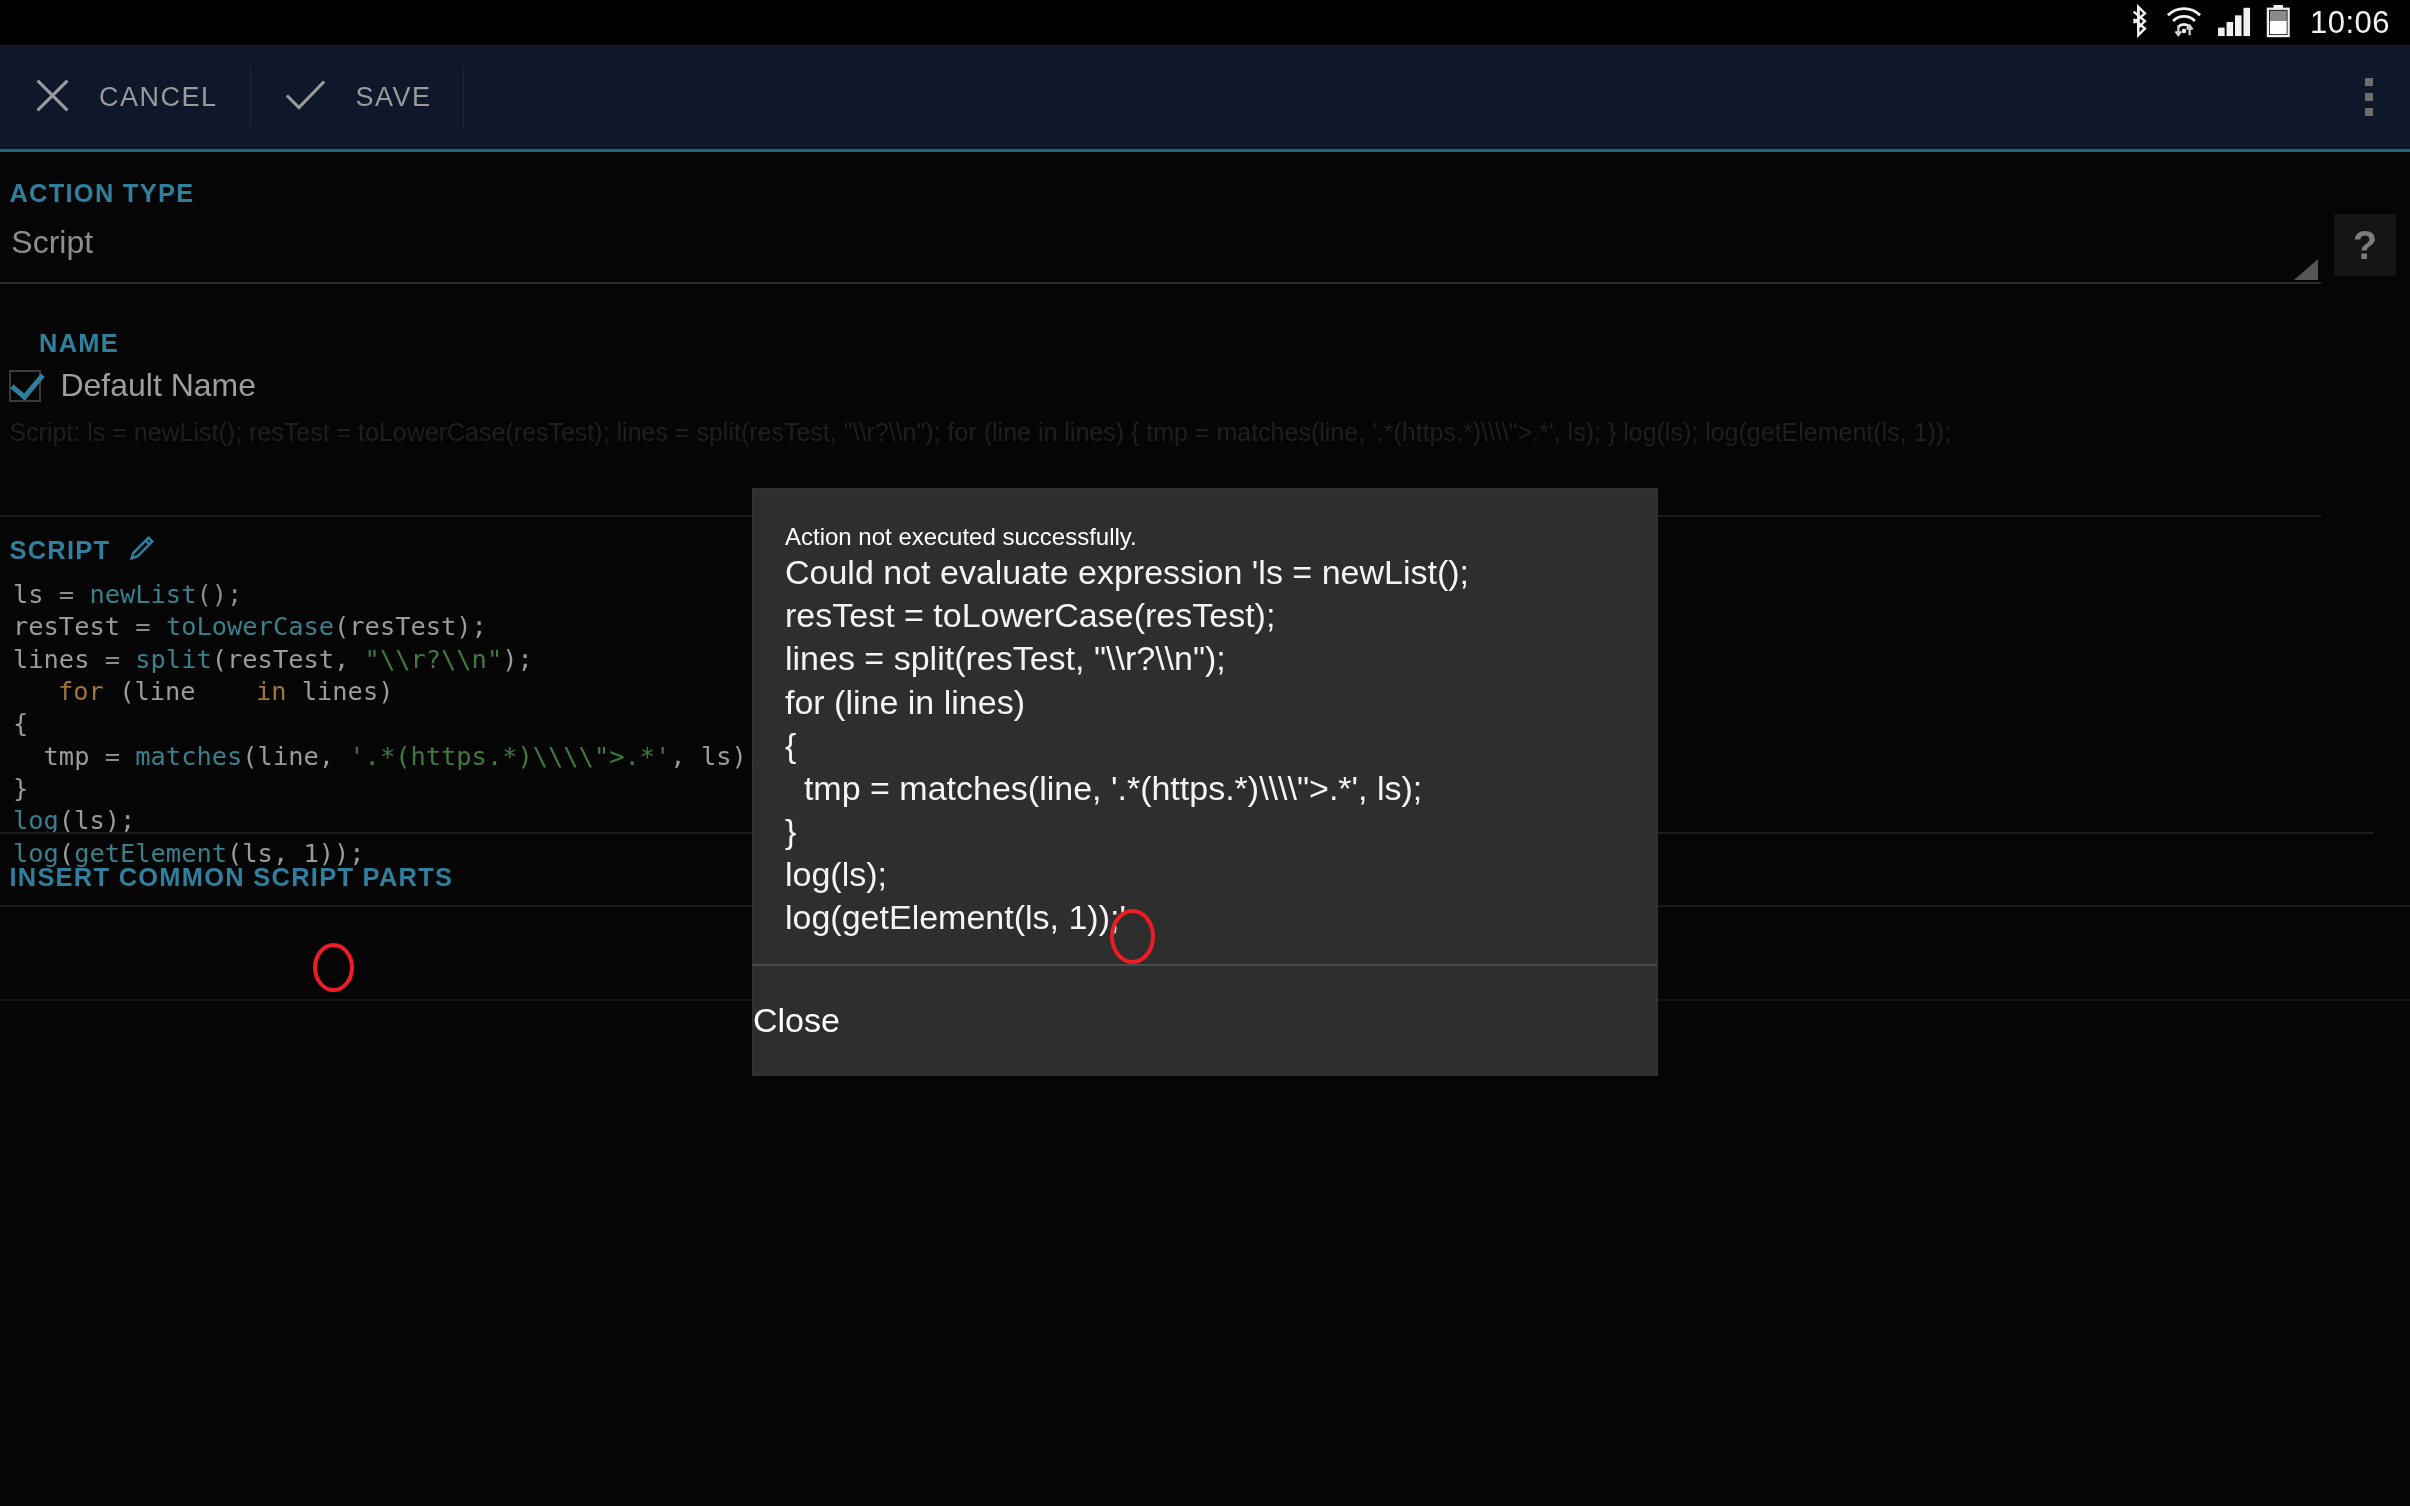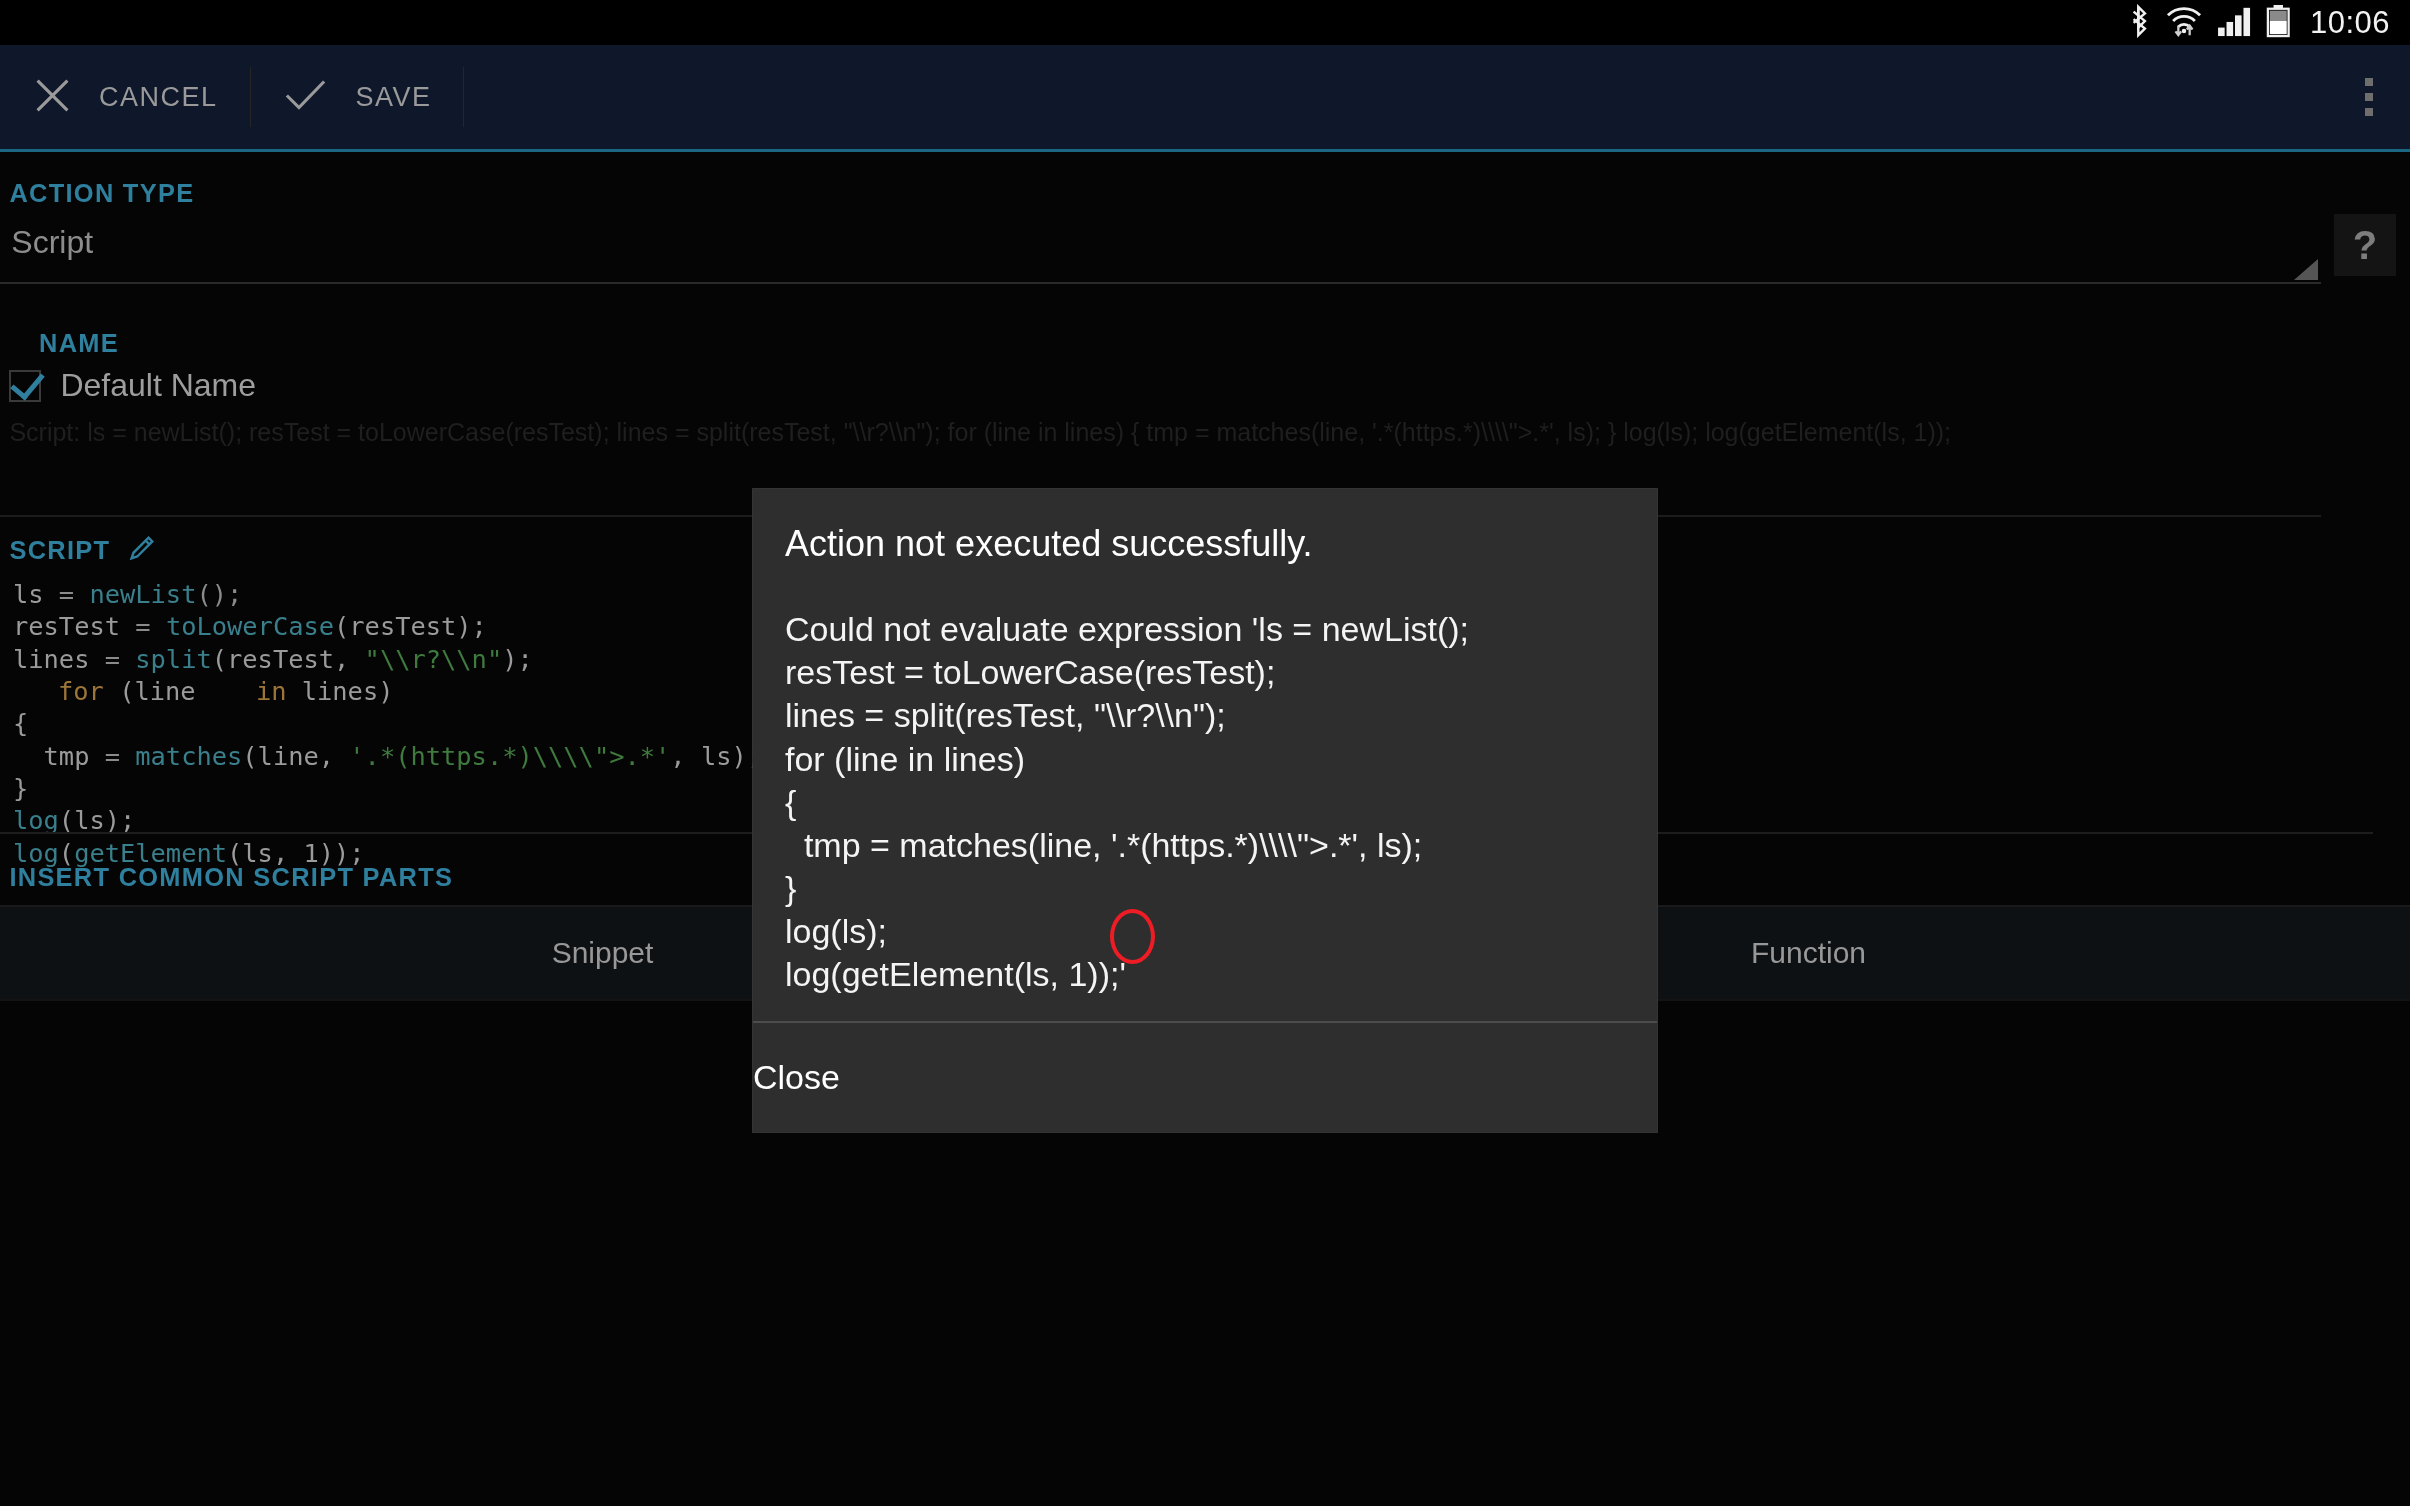--- a/index.html
+++ b/index.html
@@ -170,21 +170,21 @@
     position: absolute; top: 0; left: 0; width: 2411px; height: 1507px;
     background: rgba(0,0,0,0.0);
   }
   .dialog {
     position: absolute; left: 753px; top: 489px;
     width: 904px; background: #2e2e2e;
     box-shadow: 0 0 0 0.9px #3a3a3a;
   }
   .dlg-body { padding: 34px 32px 24.5px 32px; }
   .dlg-title {
-    color: #ffffff; font-size: 36px; margin-bottom: 43px;
+    color: #ffffff; font-size: 24px; 
   }
   .dlg-msg {
     color: #f4f4f4; font-size: 34px; line-height: 1.27;
     white-space: pre-wrap; word-break: break-word;
   }
   .dlg-divider { height: 1.9px; background: #4c4c4c; }
   .dlg-actions {
     height: 109px; display: flex; align-items: center; justify-content: flex-start;
     cursor: pointer;
   }
@@ -304,24 +304,20 @@
     </span>
   </div>
 
   <div class="code-area"><div><span class="tok-var">ls </span><span class="tok-pun">= </span><span class="tok-fn">newList</span><span class="tok-pun">();</span></div><div><span class="tok-var">resTest </span><span class="tok-pun">= </span><span class="tok-fn">toLowerCase</span><span class="tok-var">(resTest);</span></div><div><span class="tok-var">lines </span><span class="tok-pun">= </span><span class="tok-fn">split</span><span class="tok-var">(resTest, </span><span class="tok-str">"\\r?\\n"</span><span class="tok-var">);</span></div><div><span class="tok-kw">for </span><span class="tok-var">(line </span><span class="tok-kw">in </span><span class="tok-var">lines)</span></div><div><span class="tok-var">{</span></div><div><span class="tok-var">  tmp </span><span class="tok-pun">= </span><span class="tok-fn">matches</span><span class="tok-var">(line, </span><span class="tok-str">'.*(https.*)\\\\"&gt;.*'</span><span class="tok-var">, ls);</span></div><div><span class="tok-var">}</span></div><div><span class="tok-fn">log</span><span class="tok-var">(ls);</span></div><div><span class="tok-fn">log</span><span class="tok-var">(</span><span class="tok-fn">getElement</span><span class="tok-var">(ls, 1));</span></div></div>
   <div class="code-underline"></div>
 
   <div class="red-ellipse" style="left:313px; top:791px; width:41px; height:49px;"></div>
 
   <div class="section-label insert-label">INSERT COMMON SCRIPT PARTS</div>
   <div class="parts-divider"></div>
-  <div class="parts-row">
-    <div class="part-btn">Snippet</div>
-    <div class="part-btn">Function</div>
-  </div>
   <div class="parts-bottom"></div>
 
 </div>
 
 <div class="scrim">
   <div class="dialog">
     <div class="dlg-body">
       <div class="dlg-title">Action not executed successfully.</div>
       <div class="dlg-msg">Could not evaluate expression 'ls = newList();
 resTest = toLowerCase(resTest);

